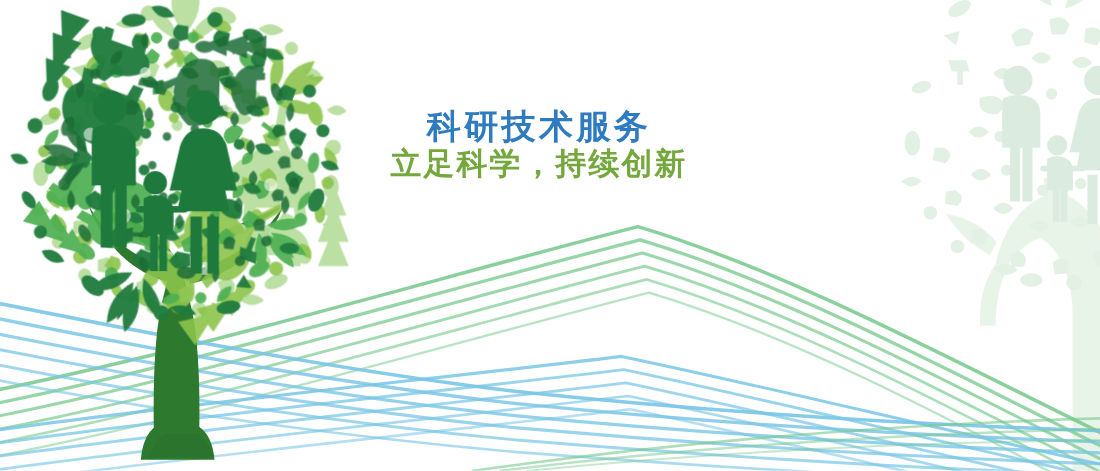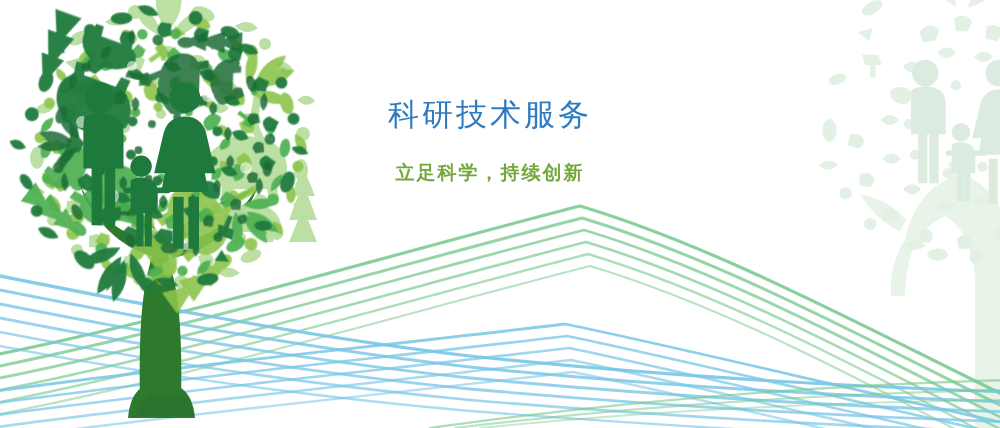--- a/index.html
+++ b/index.html
@@ -29,28 +29,28 @@
     position: absolute;
     z-index: 4;
     left: 330px;
     top: 96px;
     width: 320px;
     text-align: center;
   }
   #headline {
     font-size: 31px;
     line-height: 38px;
-    font-weight: 400;
+    font-weight: 700;
     letter-spacing: 3px;
     color: #2E7BC0;
-    margin: 0 0 24px 0;
+    margin: 0 0 0 0;
     white-space: nowrap;
   }
   #subheadline {
-    font-size: 19px;
+    font-size: 28px;
     line-height: 30px;
     font-weight: 700;
     letter-spacing: 2px;
     color: #74A83D;
     margin: 0;
     white-space: nowrap;
   }
 </style>
 </head>
 <body>

